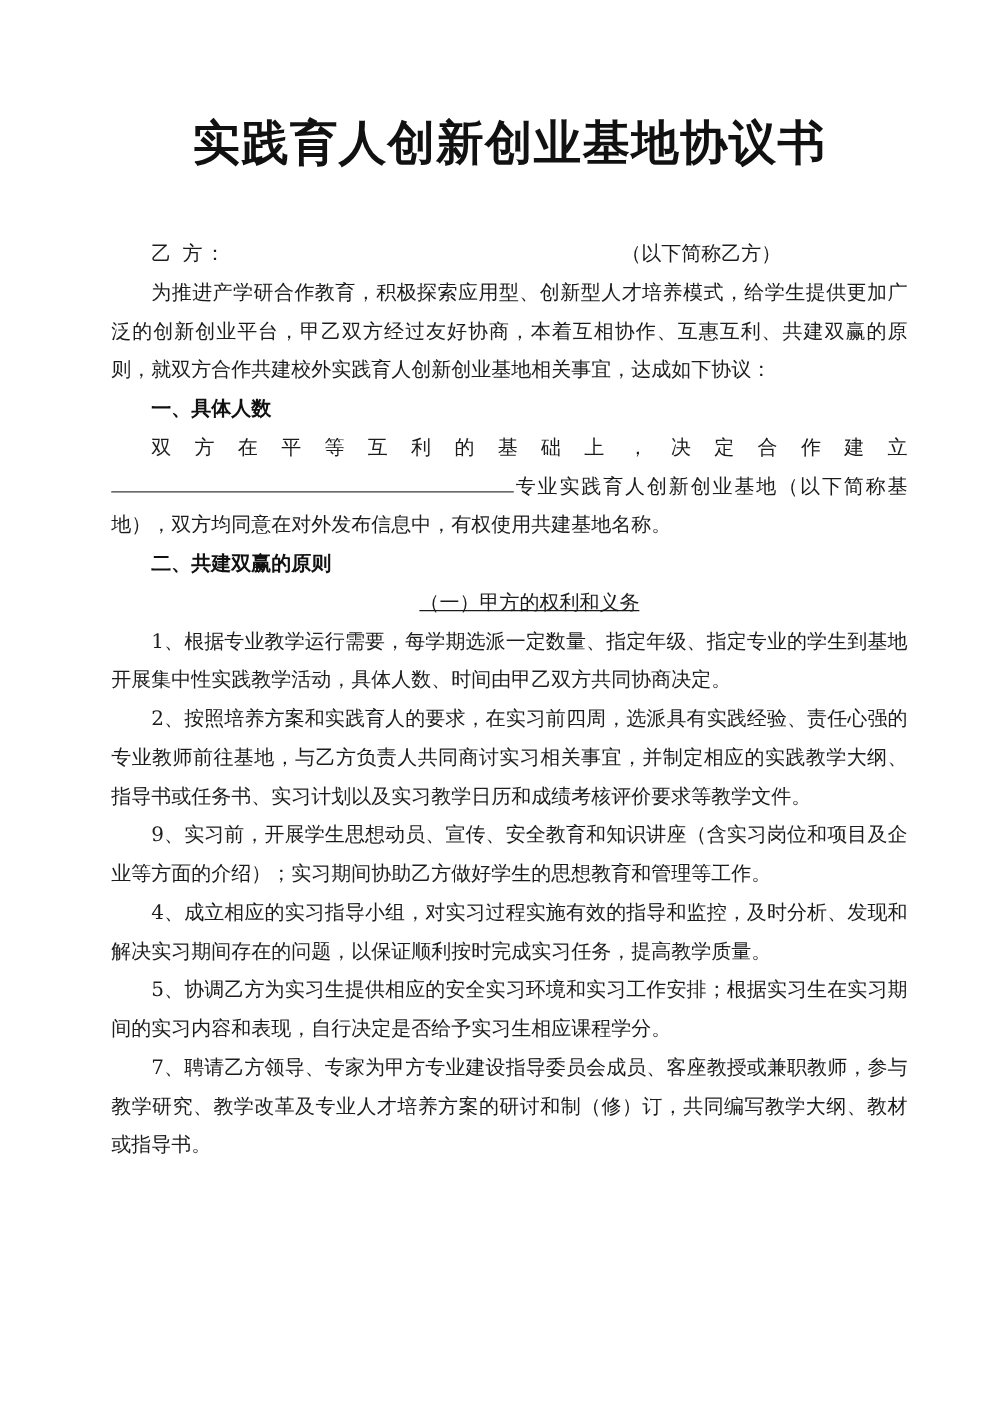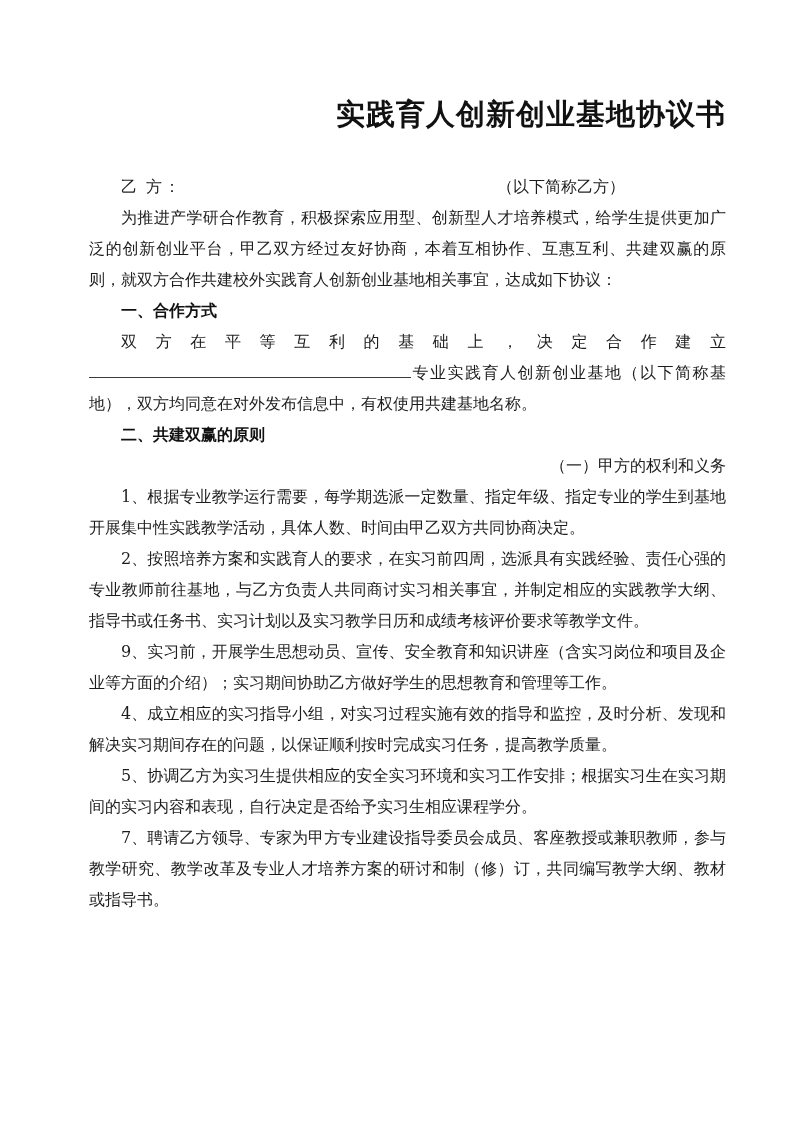--- a/index.html
+++ b/index.html
@@ -18,25 +18,25 @@
     box-sizing: border-box;
     padding: 95px 74px 0 89px;
     color: #1c1c1c;
     font-family: "DejaVu Serif", "Liberation Serif", serif;
     font-size: 16px;
     line-height: 31px;
   }
   .doc-title {
     font-family: "DejaVu Sans", "Liberation Sans", sans-serif;
     font-weight: bold;
-    font-size: 29px;
+    font-size: 38px;
     line-height: 38px;
-    text-align: right;
+    text-align: center;
     color: #111111;
-    margin: 0 0 38px 0;
+    margin: 0 0 54px 0;
     letter-spacing: 1px;
   }
   .party-line {
     position: relative;
     height: 31px;
     white-space: nowrap;
   }
   .party-label {
     display: inline-block;
     padding-left: 32px;
@@ -58,21 +58,22 @@
     text-indent: 32px;
     font-family: "DejaVu Sans", "Liberation Sans", sans-serif;
     font-weight: bold;
     color: #111111;
     text-align: left;
   }
   .subheading {
     margin: 0;
     text-indent: 32px;
     font-weight: normal;
-    text-align: right;
+    text-align: center;
+    text-decoration: underline;
   }
   .blank {
     display: inline-block;
     width: 322px;
     height: 15px;
     border-bottom: 1.5px solid #3a3a3a;
     vertical-align: baseline;
   }
 </style>
 </head>
@@ -83,21 +84,21 @@
   <h1 class="doc-title">实践育人创新创业基地协议书</h1>
 
 
   <div class="party-line">
     <span class="party-label">乙 方：</span>
     <span class="party-alias pos-b">（以下简称乙方）</span>
   </div>
 
   <p class="para">为推进产学研合作教育，积极探索应用型、创新型人才培养模式，给学生提供更加广泛的创新创业平台，甲乙双方经过友好协商，本着互相协作、互惠互利、共建双赢的原则，就双方合作共建校外实践育人创新创业基地相关事宜，达成如下协议：</p>
 
-  <p class="heading">一、合作方式</p>
+  <p class="heading">一、具体人数</p>
 
   <p class="para"><span>双方在平等互利的基础上，决定合作建立</span><span class="blank"></span><span>专业实践育人创新创业基地（以下简称基地），双方均同意在对外发布信息中，有权使用共建基地名称。</span></p>
 
   <p class="heading">二、共建双赢的原则</p>
 
   <p class="para subheading">（一）甲方的权利和义务</p>
 
   <p class="para">1、根据专业教学运行需要，每学期选派一定数量、指定年级、指定专业的学生到基地开展集中性实践教学活动，具体人数、时间由甲乙双方共同协商决定。</p>
   <p class="para">2、按照培养方案和实践育人的要求，在实习前四周，选派具有实践经验、责任心强的专业教师前往基地，与乙方负责人共同商讨实习相关事宜，并制定相应的实践教学大纲、指导书或任务书、实习计划以及实习教学日历和成绩考核评价要求等教学文件。</p>
   <p class="para">9、实习前，开展学生思想动员、宣传、安全教育和知识讲座（含实习岗位和项目及企业等方面的介绍）；实习期间协助乙方做好学生的思想教育和管理等工作。</p>

